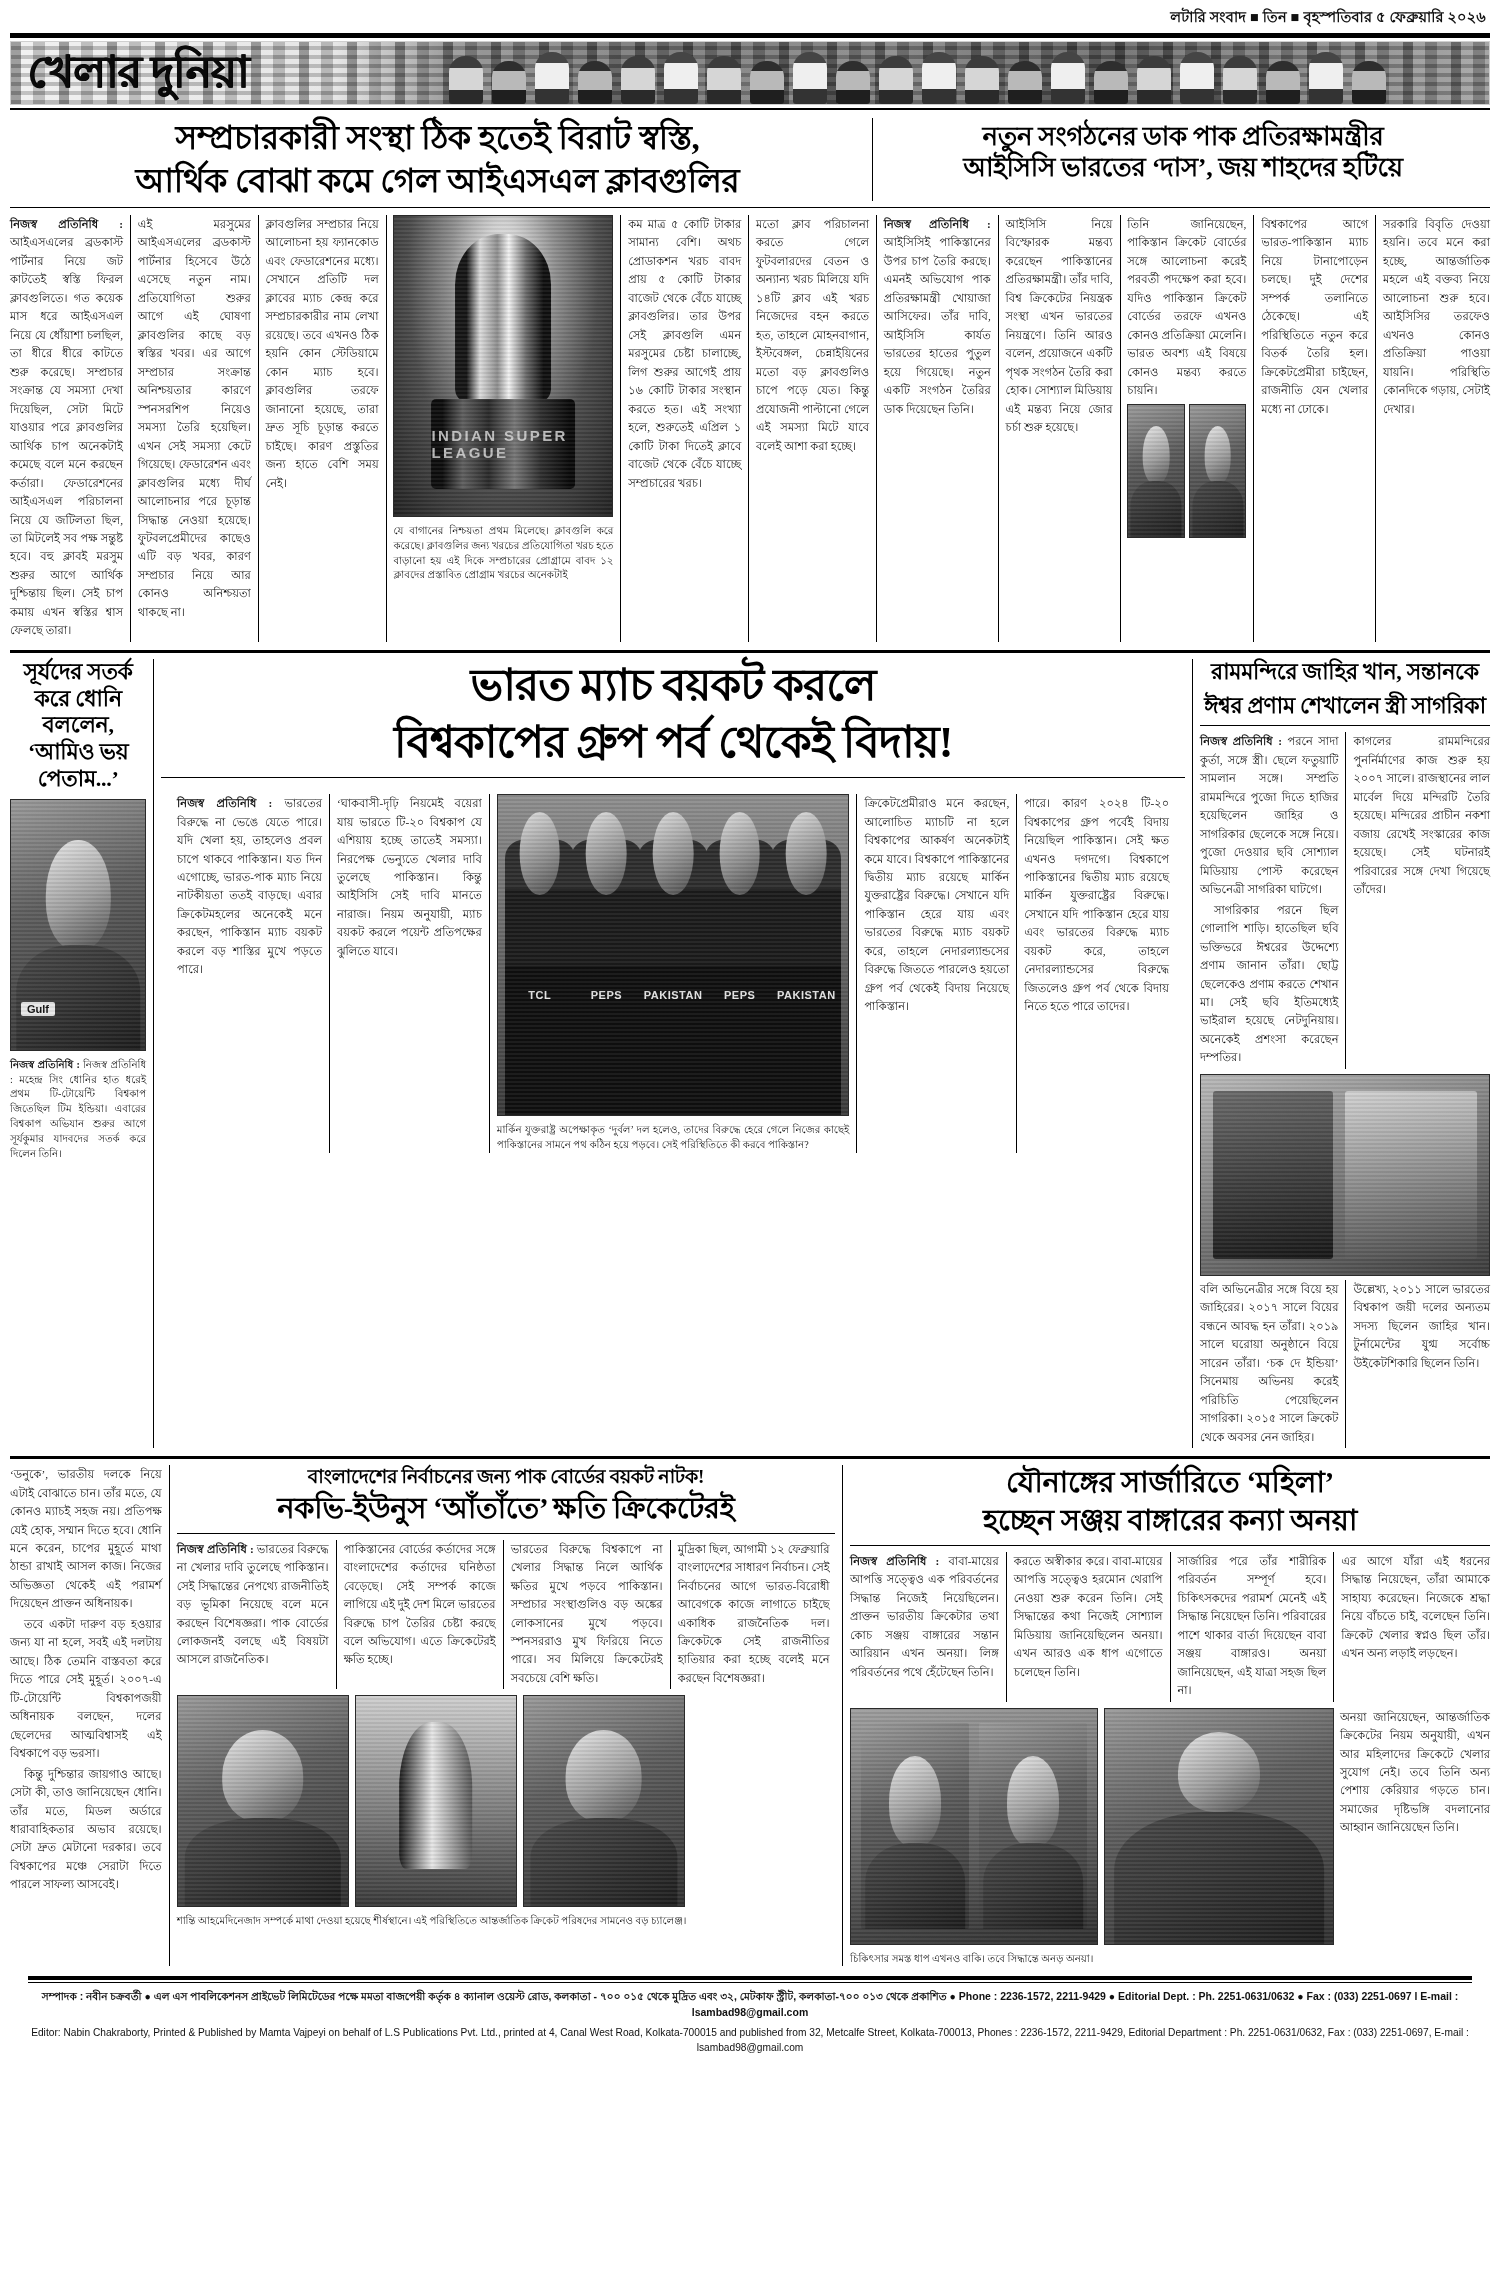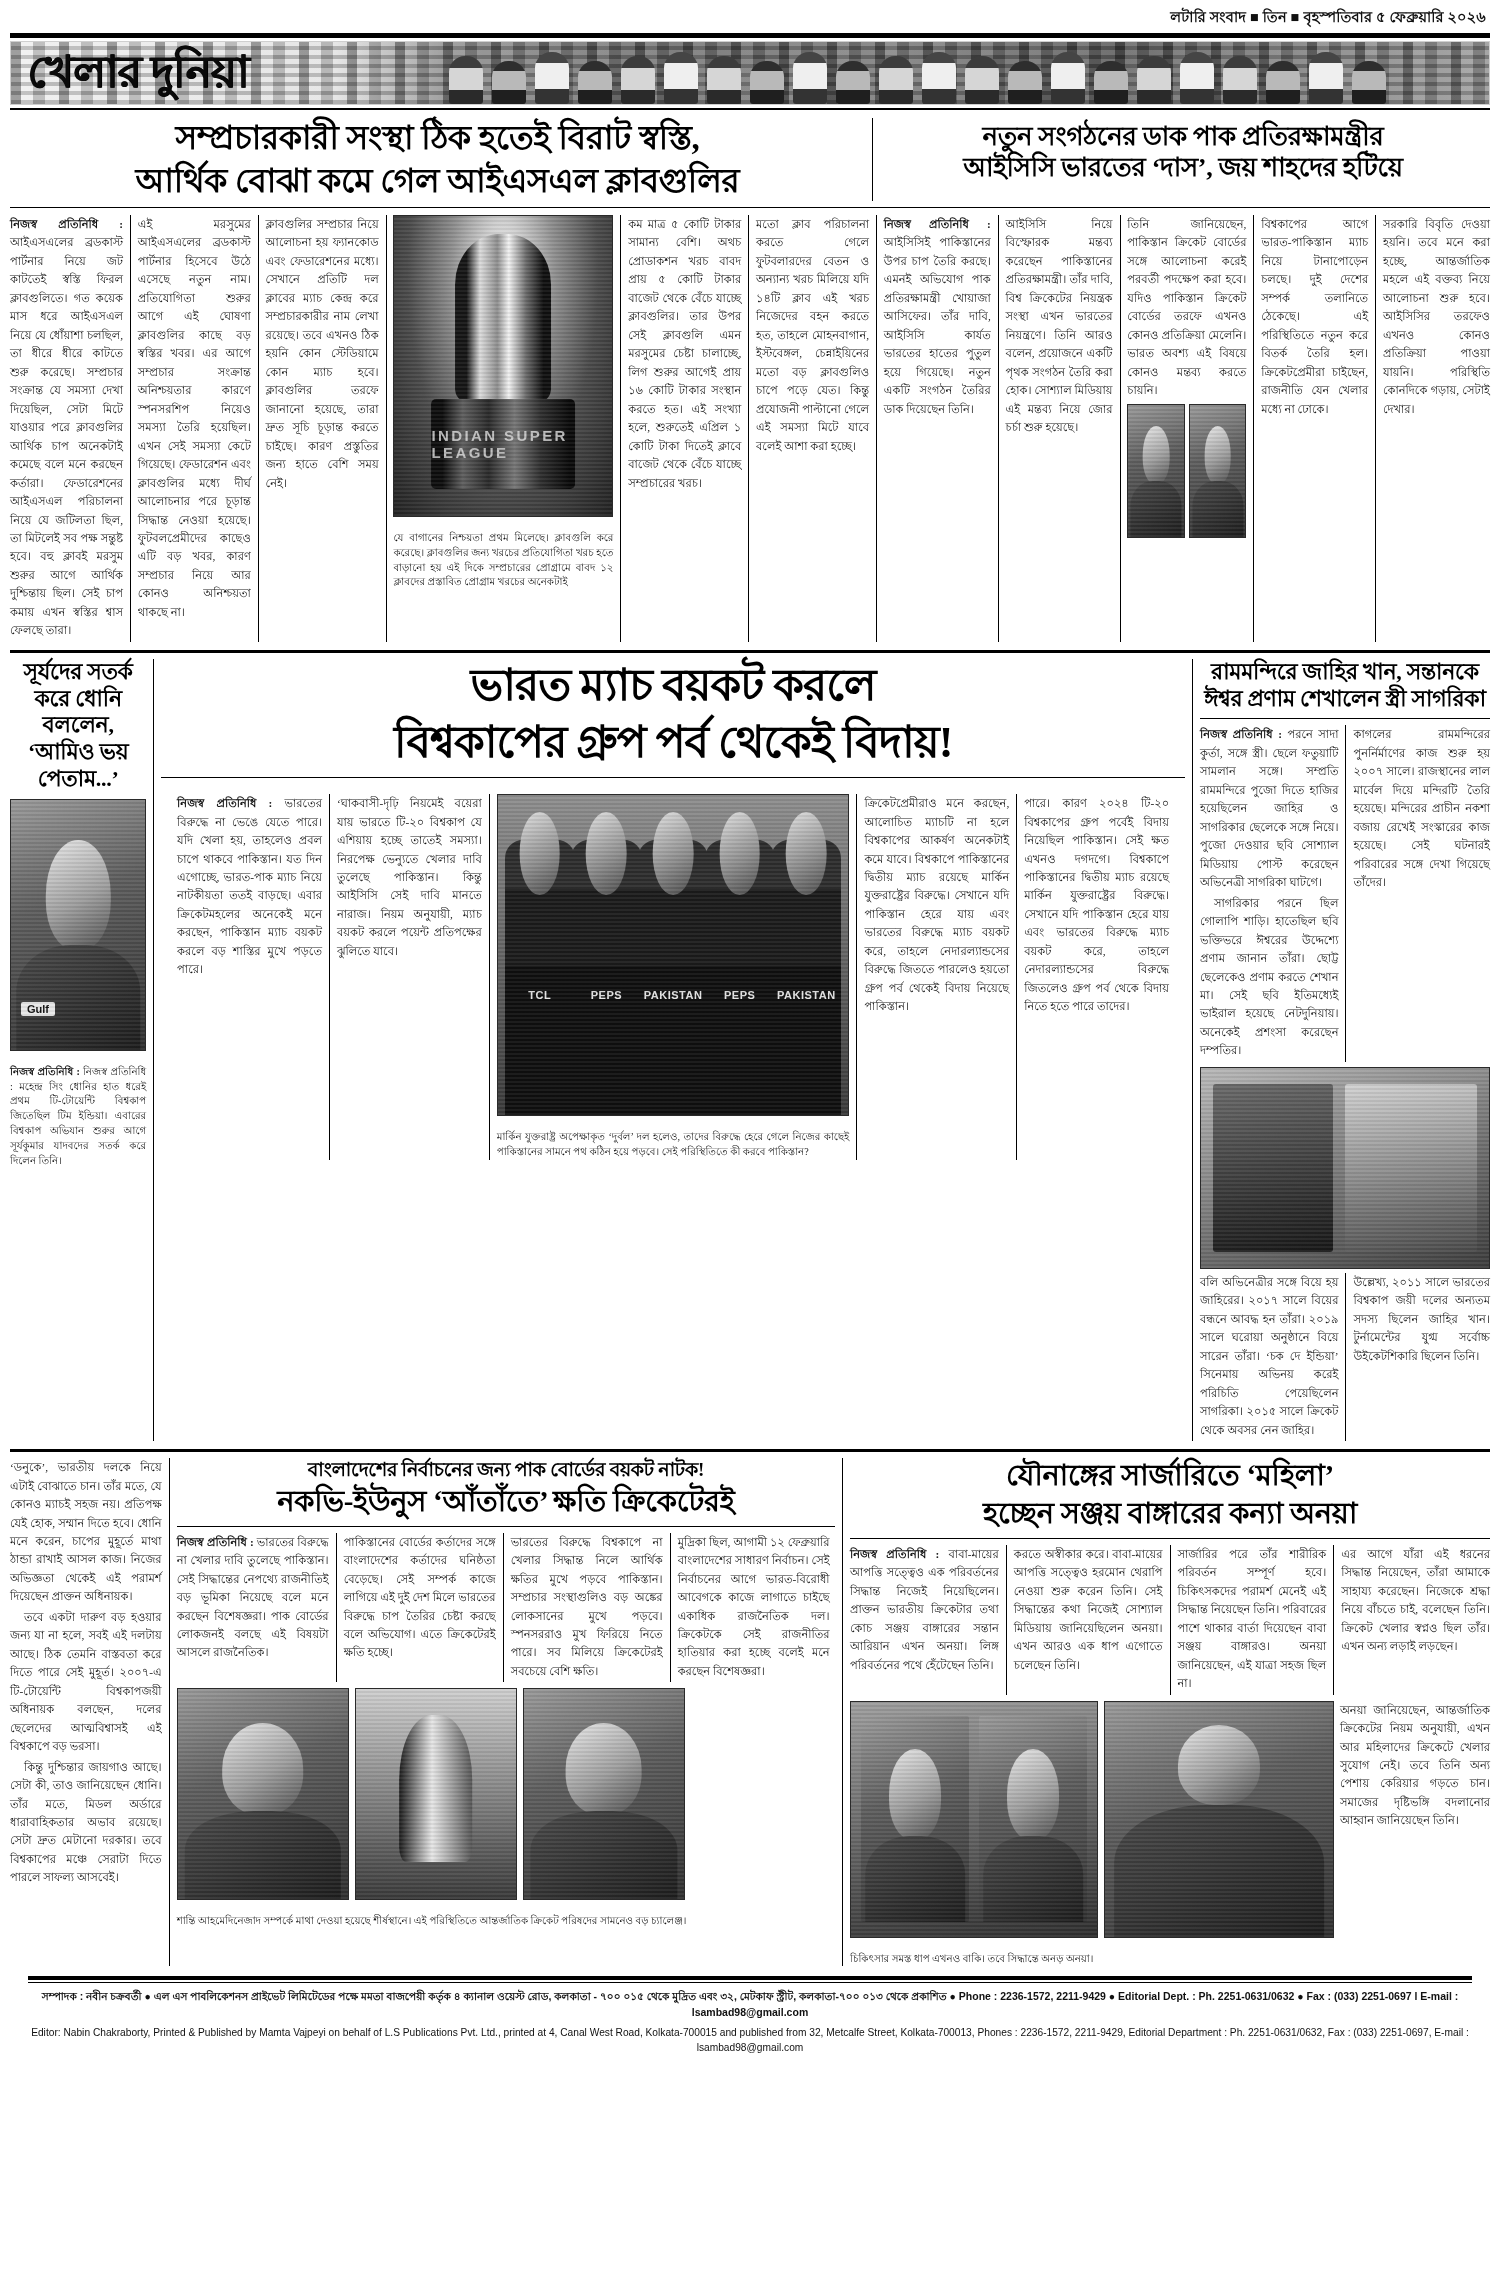--- a/index.html
+++ b/index.html
@@ -142,21 +142,21 @@
     position:absolute;left:50%;transform:translateX(-50%);
     top:-10%;width:58%;height:30%;border-radius:50%;
     background:linear-gradient(150deg,#e0e0e0,#8a8a8a 60%,#4a4a4a);
   }
   .team .p b{
     position:absolute;left:50%;top:54%;transform:translateX(-50%);
     color:#e6e6e6;font-size:11px;font-weight:bold;letter-spacing:.5px;
     font-family:"Liberation Sans",sans-serif;white-space:nowrap;
   }
   .cap{
-    font-size:10.2px;line-height:1.45;text-align:justify;padding-top:14px;color:#161616;
+    font-size:10.2px;line-height:1.45;text-align:justify;padding-top:7px;color:#161616;
   }
 
   
   .footer-rule{height:4px;background:#000;margin:10px 28px 0 28px;}
   .footer-rule2{height:1px;background:#000;margin:2px 28px 6px 28px;}
   .footer-bn{
     text-align:center;font-size:10.5px;font-weight:bold;padding:0 14px;line-height:1.5;
     font-family:"Liberation Sans",sans-serif;
   }
   .footer-en{
@@ -369,21 +369,21 @@
         <div class="v-sep"></div>
         <div style="width:152px">
           <p class="para first body-col">পারে। কারণ ২০২৪ টি-২০ বিশ্বকাপের গ্রুপ পর্বেই বিদায় নিয়েছিল পাকিস্তান। সেই ক্ষত এখনও দগদগে। বিশ্বকাপে পাকিস্তানের দ্বিতীয় ম্যাচ রয়েছে মার্কিন যুক্তরাষ্ট্রের বিরুদ্ধে। সেখানে যদি পাকিস্তান হেরে যায় এবং ভারতের বিরুদ্ধে ম্যাচ বয়কট করে, তাহলে নেদারল্যান্ডসের বিরুদ্ধে জিতলেও গ্রুপ পর্ব থেকে বিদায় নিতে হতে পারে তাদের।</p>
         </div>
       </div>
     </div>
     <div class="v-sep"></div>
 
     <div style="width:290px">
       <div class="hl hl-sm">রামমন্দিরে জাহির খান, সন্তানকে</div>
-      <div class="hl hl-sm" style="margin-top:0">ঈশ্বর প্রণাম শেখালেন স্ত্রী সাগরিকা</div>
+      <div class="hl hl-sm" style="margin-top:7px">ঈশ্বর প্রণাম শেখালেন স্ত্রী সাগরিকা</div>
       <div class="h-sep" style="margin:6px 0"></div>
       <div class="cols" style="margin:0">
         <div style="width:142px">
           <p class="para first body-col"><span class="byline">নিজস্ব প্রতিনিধি :</span>
             <span>পরনে সাদা কুর্তা, সঙ্গে স্ত্রী। ছেলে ফতুয়াটি সামলান সঙ্গে। সম্প্রতি রামমন্দিরে পুজো দিতে হাজির হয়েছিলেন জাহির ও সাগরিকার ছেলেকে সঙ্গে নিয়ে। পুজো দেওয়ার ছবি সোশ্যাল মিডিয়ায় পোস্ট করেছেন অভিনেত্রী সাগরিকা ঘাটগে।</span></p>
           <p class="para body-col">সাগরিকার পরনে ছিল গোলাপি শাড়ি। হাতেছিল ছবি ভক্তিভরে ঈশ্বরের উদ্দেশ্যে প্রণাম জানান তাঁরা। ছোট্ট ছেলেকেও প্রণাম করতে শেখান মা। সেই ছবি ইতিমধ্যেই ভাইরাল হয়েছে নেটদুনিয়ায়। অনেকেই প্রশংসা করেছেন দম্পতির।</p>
         </div>
         <div class="v-sep"></div>
         <div style="width:140px">
           <p class="para first body-col">কাগলের রামমন্দিরের পুনর্নির্মাণের কাজ শুরু হয় ২০০৭ সালে। রাজস্থানের লাল মার্বেল দিয়ে মন্দিরটি তৈরি হয়েছে। মন্দিরের প্রাচীন নকশা বজায় রেখেই সংস্কারের কাজ হয়েছে। সেই ঘটনারই পরিবারের সঙ্গে দেখা গিয়েছে তাঁদের।</p>

